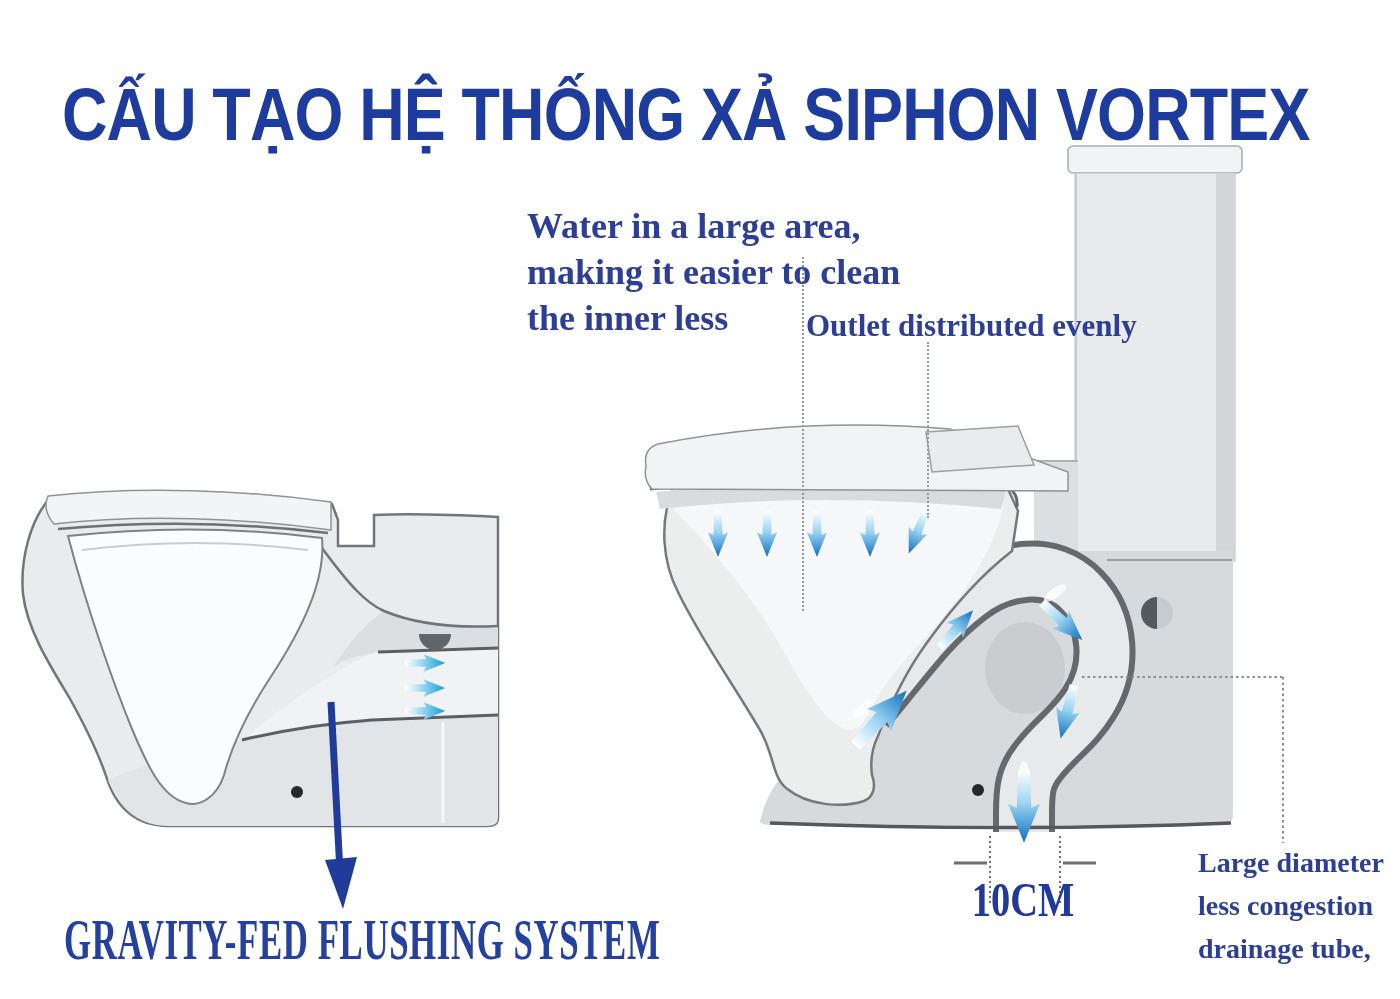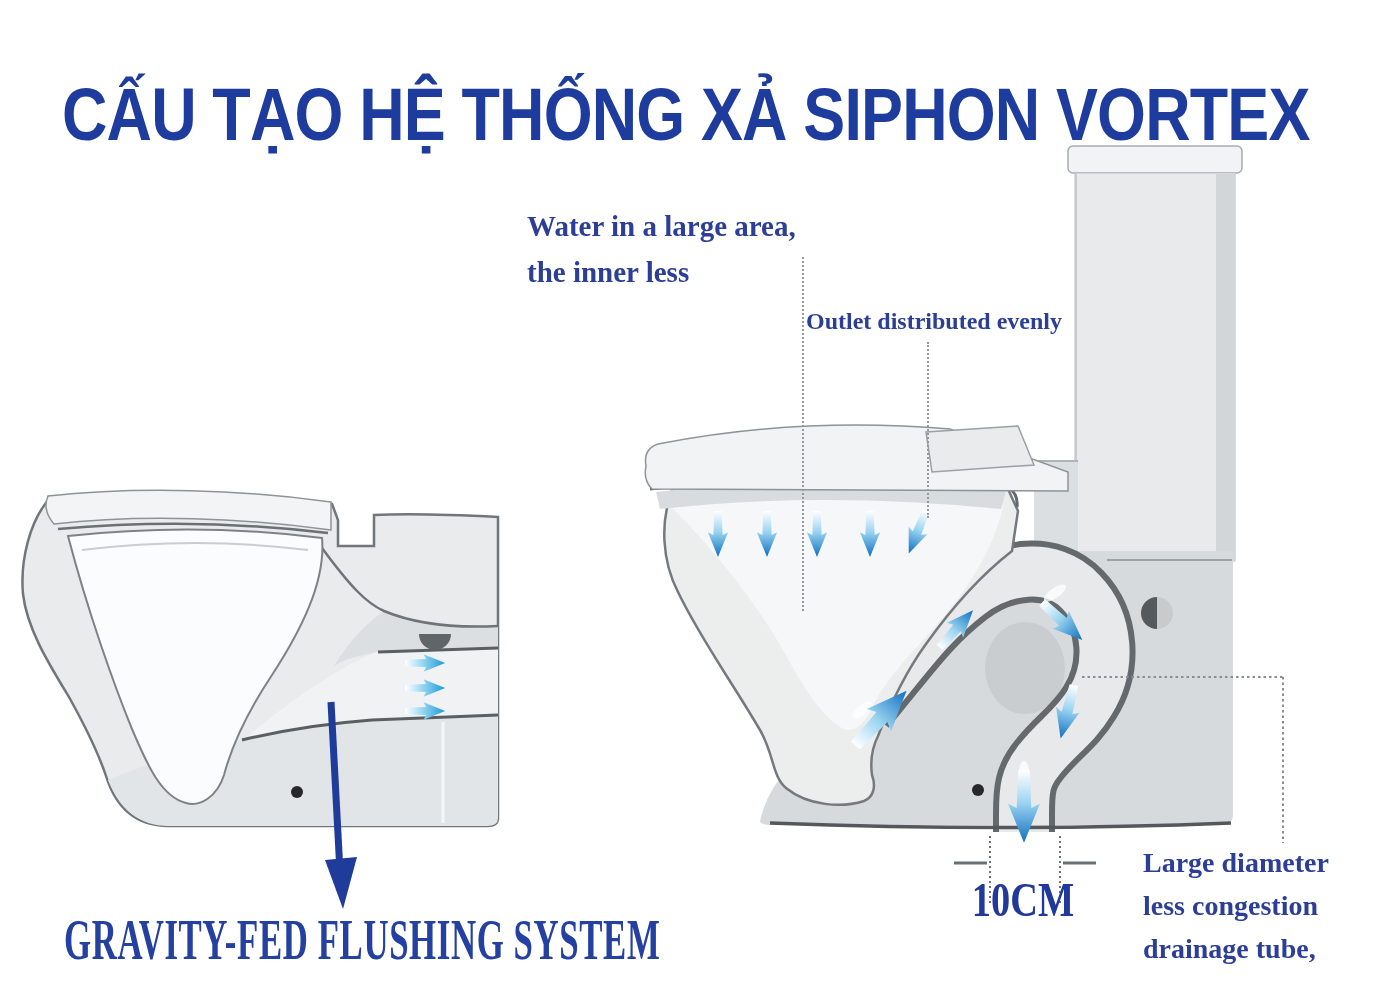--- a/index.html
+++ b/index.html
@@ -4,23 +4,23 @@
 <style>
   html,body{margin:0;padding:0;background:#ffffff;}
   #canvas{position:relative;width:1400px;height:999px;background:#ffffff;overflow:hidden;
           font-family:"Liberation Sans","DejaVu Sans",sans-serif;}
   .abs{position:absolute;}
   #title{left:62px;top:74px;font-size:74px;font-weight:bold;letter-spacing:-1px;
          color:#1e3c9d;white-space:nowrap;transform:scaleX(.85);transform-origin:left top;
          line-height:1.1;z-index:6;}
   .callout{font-family:"Liberation Serif","DejaVu Serif",serif;font-weight:bold;
            color:#2c3e96;z-index:6;}
-  #water-note{left:527px;top:203px;font-size:29px;line-height:46px;}
-  #outlet-note{left:806px;top:308px;font-size:24px;white-space:nowrap;}
-  #drainage-note{left:1143px;top:841px;font-size:28px;line-height:43px;}
+  #water-note{left:527px;top:203px;font-size:36px;line-height:46px;}
+  #outlet-note{left:806px;top:308px;font-size:31px;white-space:nowrap;}
+  #drainage-note{left:1198px;top:841px;font-size:28px;line-height:43px;}
   #dim-label{left:948px;top:872px;width:150px;text-align:center;font-family:"Liberation Serif","DejaVu Serif",serif;
              font-weight:bold;font-size:48px;color:#21399b;transform:scaleX(.8);transform-origin:center top;z-index:6;}
   #gravity-label{left:64px;top:906px;font-family:"Liberation Serif","DejaVu Serif",serif;font-weight:bold;
              font-size:58px;color:#2440a0;white-space:nowrap;letter-spacing:1px;
              transform:scaleX(.6);transform-origin:left top;z-index:6;}
   .leader{width:0;border-left:2px dotted #94999d;z-index:5;}
   #leader-water{left:802px;top:257px;height:354px;}
   #leader-outlet{left:927px;top:342px;height:176px;}
   svg{position:absolute;z-index:1;}
 </style>
@@ -180,20 +180,21 @@
     </g>
   </svg>
 
   <div class="abs leader" id="leader-water"></div>
   <div class="abs leader" id="leader-outlet"></div>
 
   <div class="abs" id="title">CẤU TẠO HỆ THỐNG XẢ SIPHON VORTEX</div>
 
   <div class="abs callout" id="water-note">
     <div>Water in a large area,</div>
+    <div>making it easier to clean</div>
     <div>the inner less</div>
   </div>
 
   <div class="abs callout" id="outlet-note">Outlet distributed evenly</div>
 
   <div class="abs callout" id="drainage-note">
     <div>Large diameter</div>
     <div>less congestion</div>
     <div>drainage tube,</div>
   </div>

